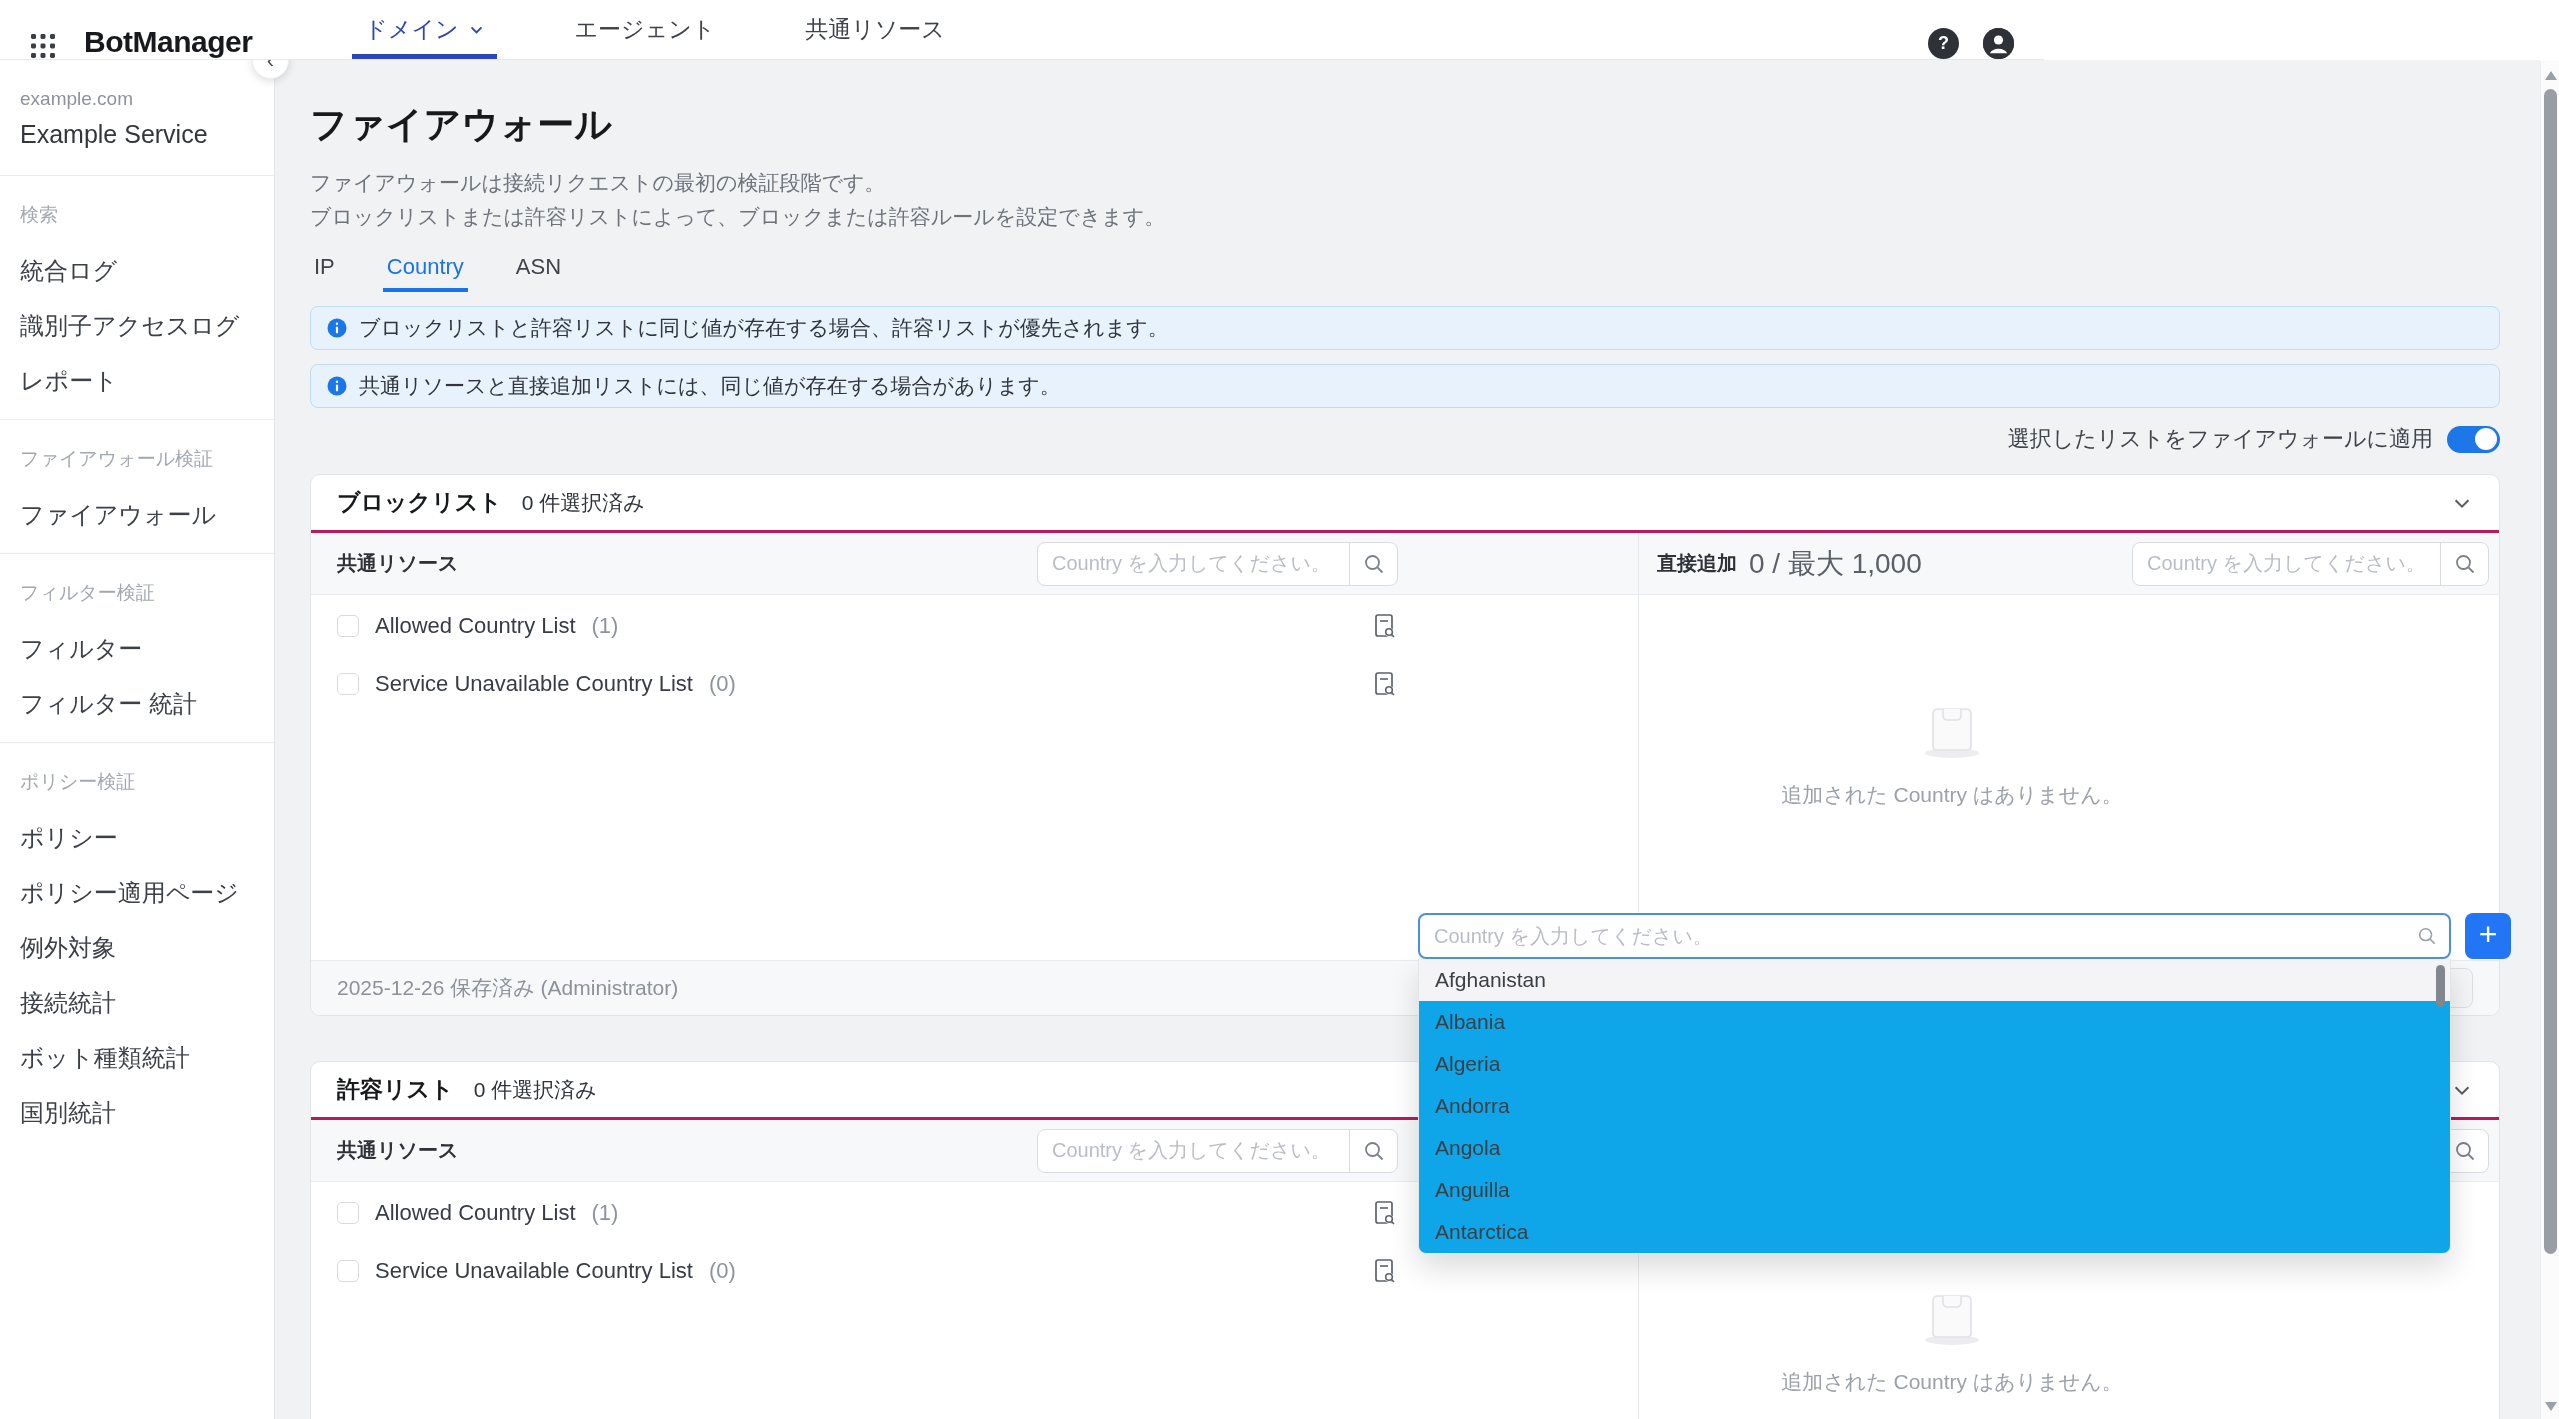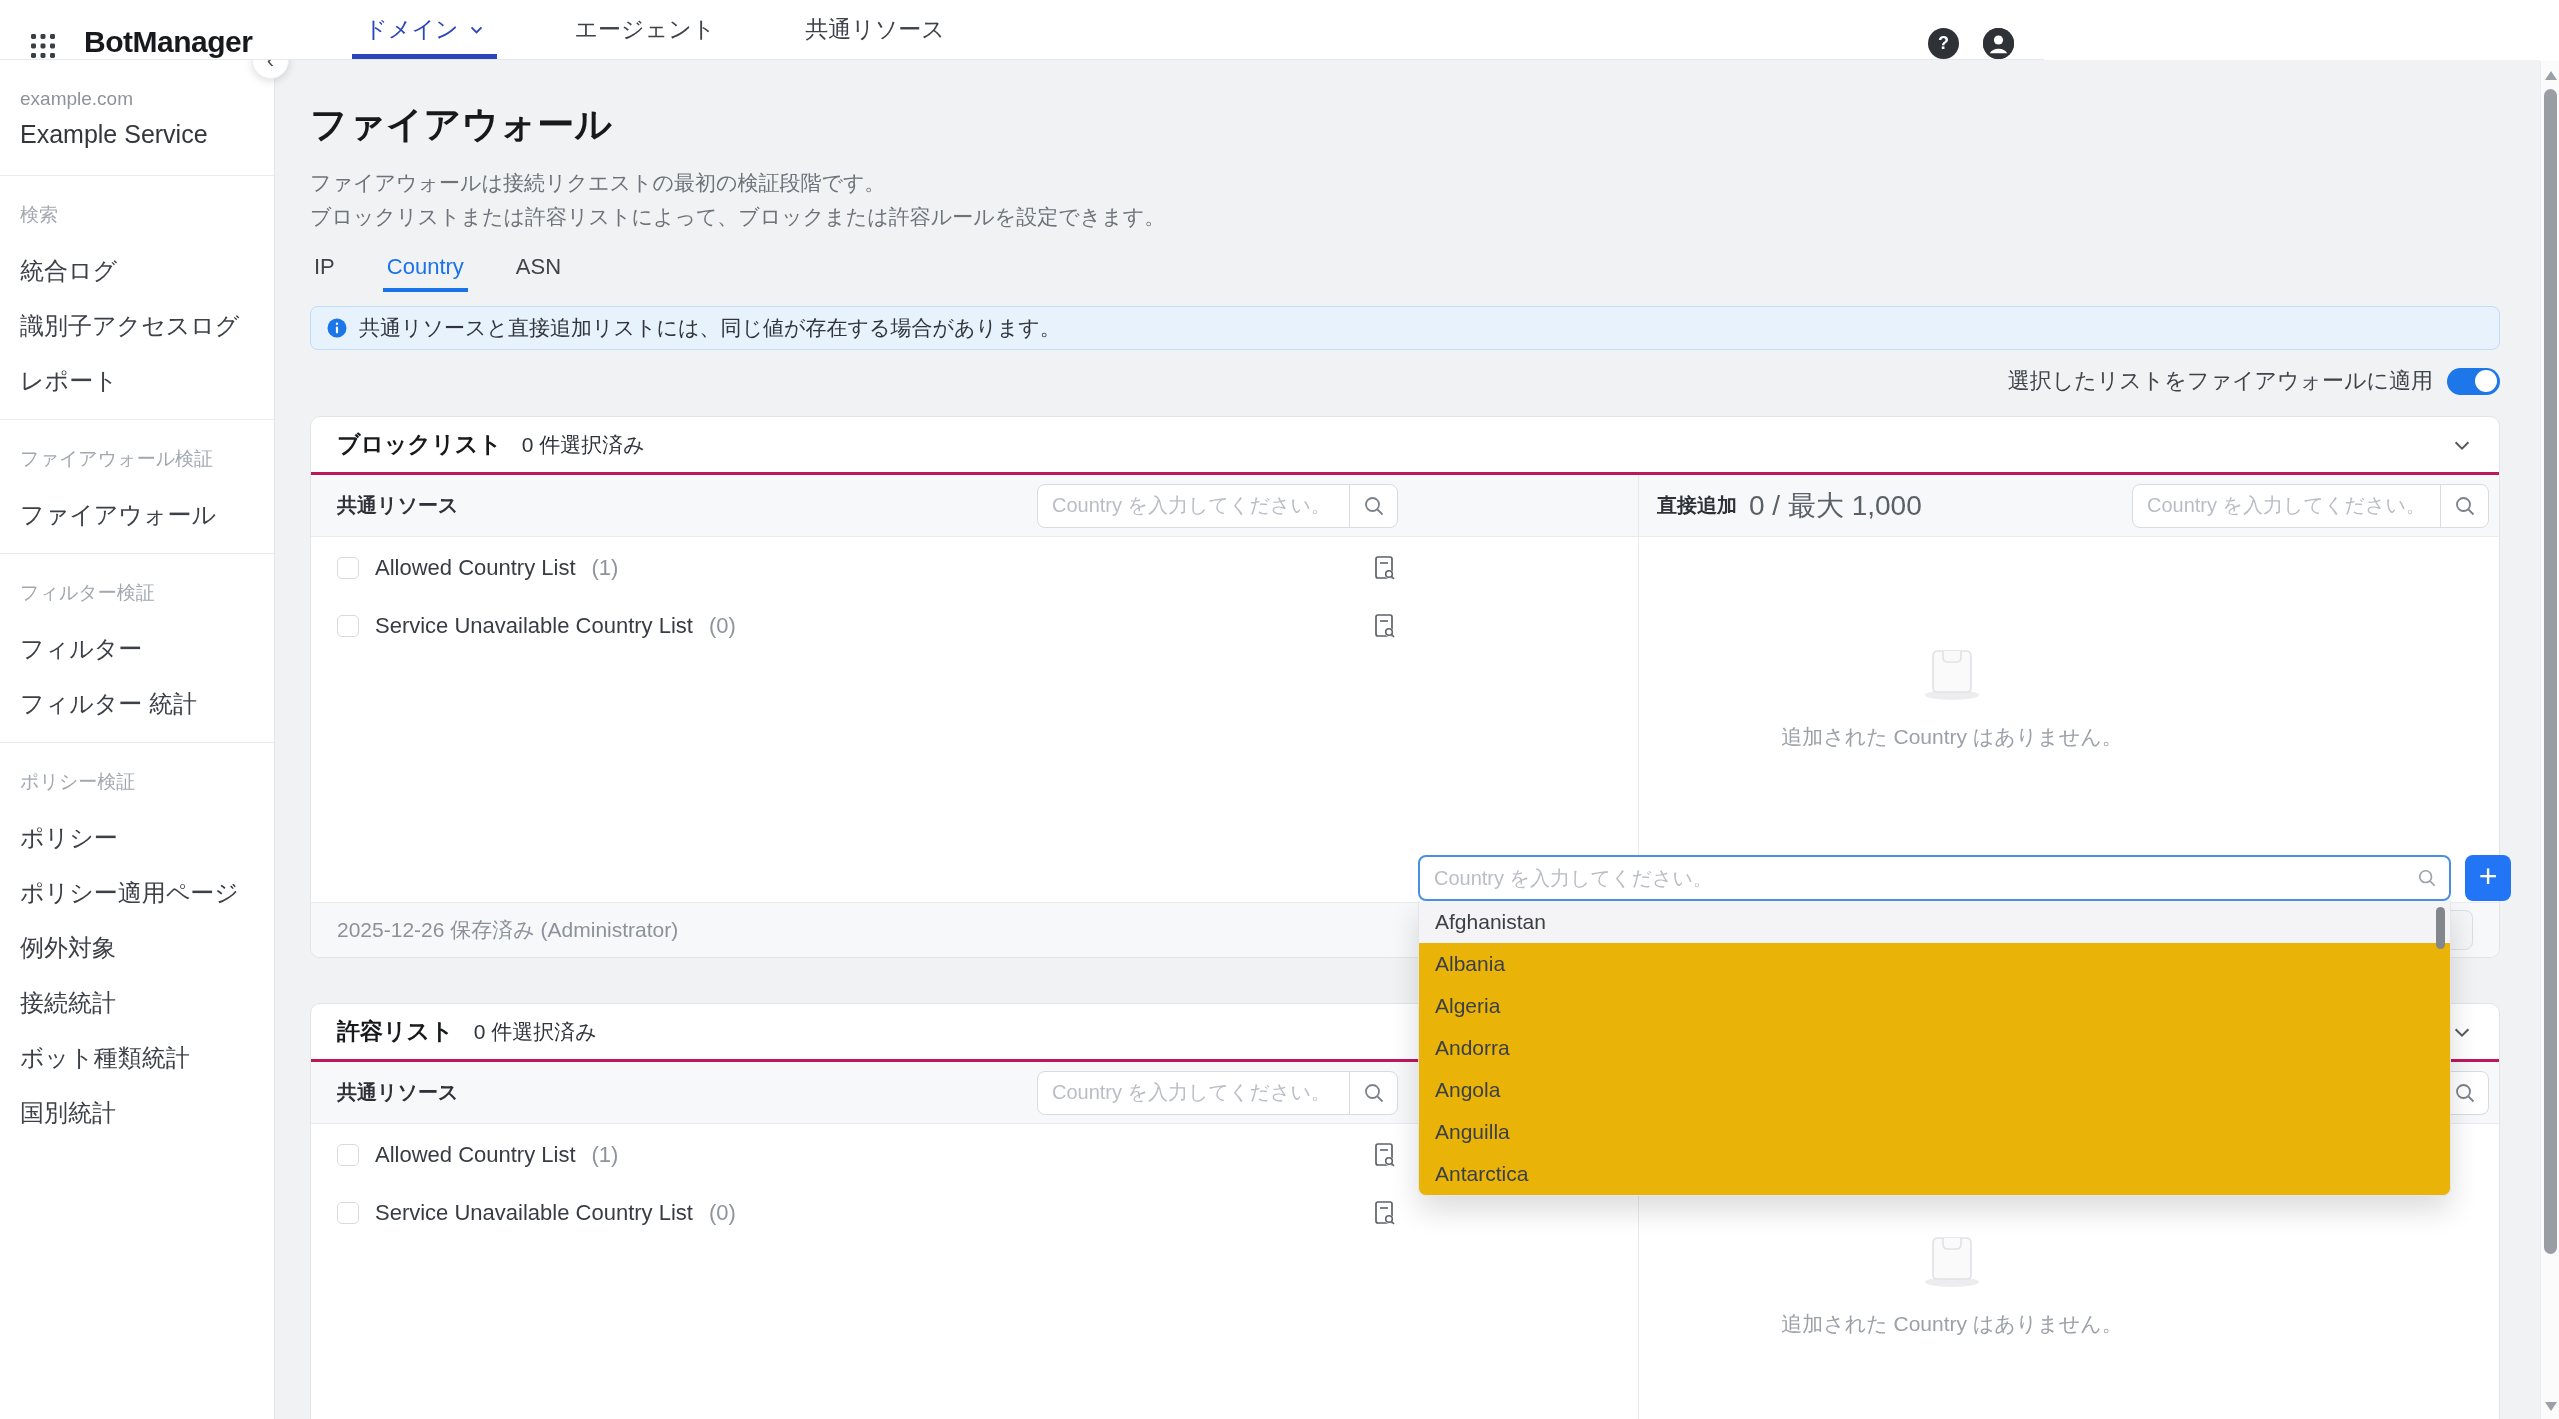--- a/index.html
+++ b/index.html
@@ -91,21 +91,21 @@
   .add-zone { height:46px; position:relative; }
   .add-row { position:absolute; left:1107px; top:-1px; height:46px; display:flex; align-items:center; gap:14px; z-index:45; }
   .add-input-wrap { position:relative; width:1033px; }
   .add-input { width:1033px; height:46px; border:2px solid #4a90e2; border-radius:8px; padding:0 46px 0 14px;
                font-size:20px; color:#3c4147; font-family:inherit; outline:none; background:#ffffff; }
   .add-input::placeholder { color:#b9bdc4; }
   .add-input-wrap svg { position:absolute; right:14px; top:13px; }
   .add-btn { width:46px; height:46px; background:#2276f5; border-radius:8px; color:#ffffff; font-size:32px;
              display:flex; align-items:center; justify-content:center; cursor:pointer; line-height:0; padding-bottom:4px; }
 
-  .dropdown { position:absolute; left:1107px; top:45px; width:1033px; height:295px; background:#eab308;
+  .dropdown { position:absolute; left:1107px; top:45px; width:1033px; height:295px; background:#0ea5e9;
               border:1px solid #e3e5e9; border-top:0; border-radius:0 0 8px 8px;
               box-shadow:0 14px 30px rgba(0,0,0,.14); z-index:44; display:flex; flex-direction:column; overflow:hidden; }
   .dd-item { flex:1; display:flex; align-items:center; padding-left:16px; font-size:21px; color:#3b4046; cursor:pointer; }
   .dd-item.hl { background:#f4f4f6; }
   .dd-thumb { position:absolute; right:5px; top:6px; width:9px; height:42px; background:#82878e; border-radius:5px; }
 
   .card-footer { height:55px; background:#f7f8fa; border-top:1px solid #e9ebee; border-radius:0 0 10px 10px;
                  display:flex; align-items:center; padding:0 26px; }
   .footer-status { font-size:21px; color:#8c929a; }
   .save-btn { margin-left:auto; width:84px; height:40px; background:#f4f5f7; border:1px solid #dbdee3; border-radius:8px;
@@ -207,20 +207,28 @@
     <div class="tab active">Country</div>
     <div class="tab">ASN</div>
   </div>
 
   <div class="notice">
     <svg width="20" height="20" viewBox="0 0 20 20">
         <circle cx="10" cy="10" r="9.5" fill="#1b76e8"></circle>
         <rect x="8.8" y="4.5" width="2.4" height="2.4" rx="1.2" fill="#fff"></rect>
         <rect x="8.9" y="8.4" width="2.2" height="7" rx="1.1" fill="#fff"></rect>
       </svg>
+    <span>ブロックリストと許容リストに同じ値が存在する場合、許容リストが優先されます。</span>
+  </div>
+  <div class="notice">
+    <svg width="20" height="20" viewBox="0 0 20 20">
+        <circle cx="10" cy="10" r="9.5" fill="#1b76e8"></circle>
+        <rect x="8.8" y="4.5" width="2.4" height="2.4" rx="1.2" fill="#fff"></rect>
+        <rect x="8.9" y="8.4" width="2.2" height="7" rx="1.1" fill="#fff"></rect>
+      </svg>
     <span>共通リソースと直接追加リストには、同じ値が存在する場合があります。</span>
   </div>
 
   <div class="toggle-row">
     <span class="toggle-label">選択したリストをファイアウォールに適用</span>
     <div class="toggle">
         <div class="knob"></div>
       </div>
   </div>
 

